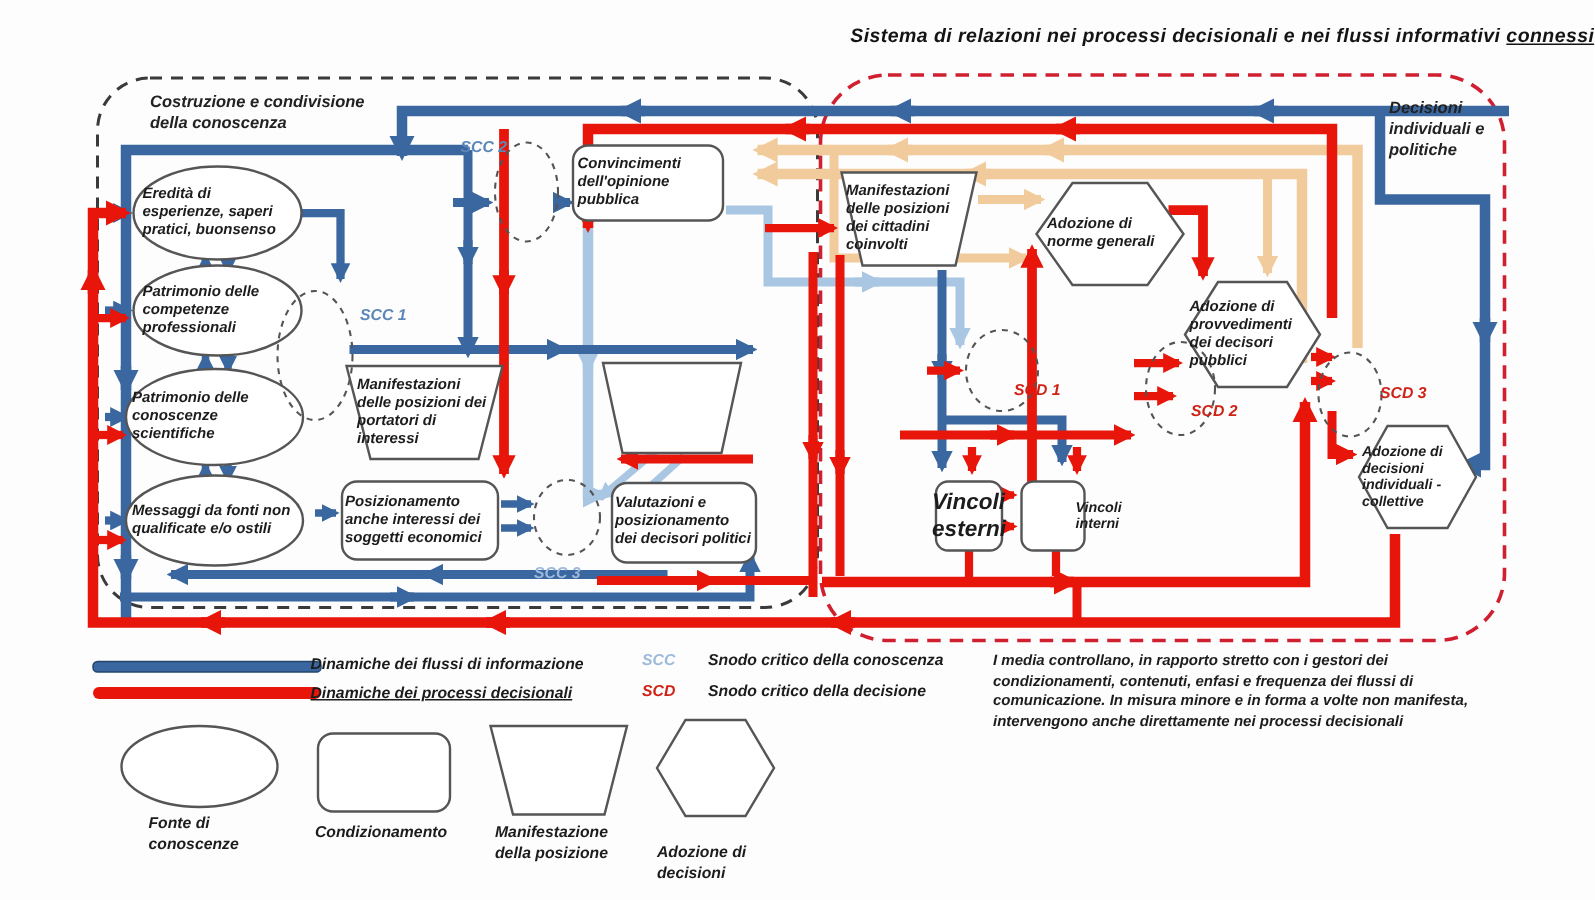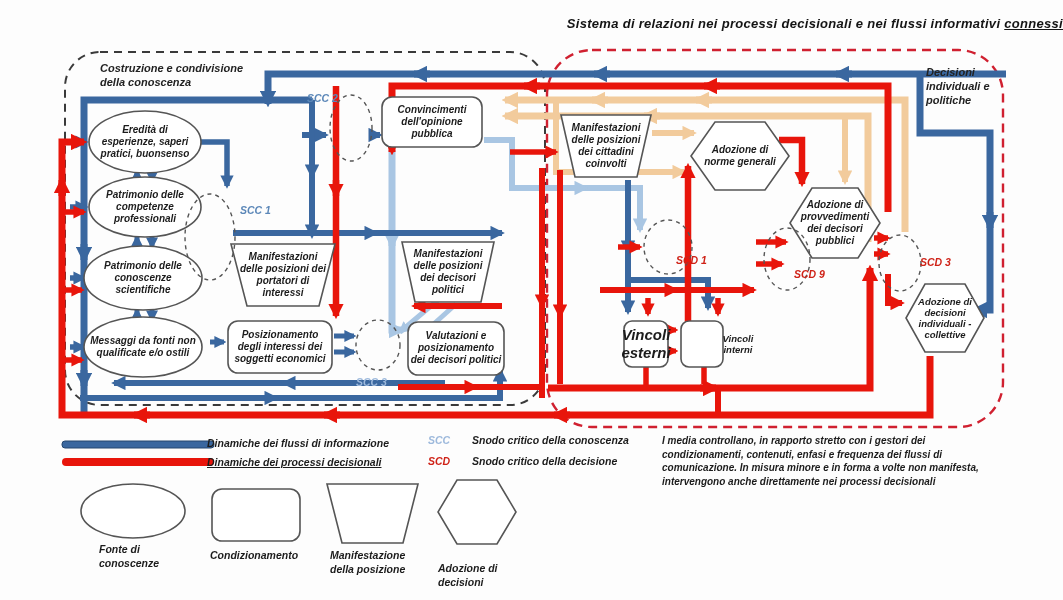--- a/index.html
+++ b/index.html
@@ -11,21 +11,21 @@
   .fLB  path{stroke:var(--c-info-light);fill:none;}
   .fTN  path{stroke:var(--c-media);fill:none;}
   .fR   path{stroke:var(--c-decision);fill:none;}
   .mkB{fill:var(--c-info);}  .mkLB{fill:var(--c-info-light);}
   .mkTN{fill:var(--c-media);} .mkR{fill:var(--c-decision);}
   .shape{fill:#fff;stroke:#555;stroke-width:1.6;}
   .snode{fill:none;stroke:#555;stroke-width:1.4;stroke-dasharray:4 4;}
   .regionL{fill:none;stroke:var(--c-border-left);stroke-width:2;stroke-dasharray:8 6;}
   .regionR{fill:none;stroke:var(--c-border-right);stroke-width:2.4;stroke-dasharray:9 6;}
   .lbl{position:absolute;display:flex;align-items:center;justify-content:center;
-       text-align:center;font:italic bold 10px/1.18 "Liberation Sans",sans-serif;color:#1c1c1c;}
+       font:italic bold 10px/1.18 "Liberation Sans",sans-serif;color:#1c1c1c;}
   .title{position:absolute;top:16px;left:0;width:1063px;text-align:right;
          font:italic bold 13px "Liberation Sans",sans-serif;color:#141414;letter-spacing:.3px;}
   .title .u{text-decoration:underline;}
   .region-lbl{position:absolute;font:italic bold 11px/1.25 "Liberation Sans",sans-serif;color:#222;}
   .scc{color:var(--c-scc);font:italic bold 10.5px "Liberation Sans",sans-serif;position:absolute;}
   .scc.light{color:var(--c-scc-light);margin-top:20px;}
   .scd{color:var(--c-scd);font:italic bold 10.5px "Liberation Sans",sans-serif;position:absolute;}
   .leg-lbl{position:absolute;font:italic bold 10.5px/1.3 "Liberation Sans",sans-serif;color:#1c1c1c;}
   .note{position:absolute;left:662px;top:434px;width:338px;
         font:italic bold 10px/1.35 "Liberation Sans",sans-serif;color:#1c1c1c;}
@@ -202,35 +202,34 @@
 
 <div class="region-lbl" style="left:100px;top:62px;width:160px;">Costruzione e condivisione della conoscenza</div>
 <div class="region-lbl" style="left:926px;top:66px;width:74px;">Decisioni individuali e politiche</div>
 
 <div class="lbl" style="left:95px;top:115px;width:100px;height:54px;">Eredità di esperienze, saperi pratici, buonsenso</div>
 <div class="lbl" style="left:95px;top:182px;width:100px;height:50px;">Patrimonio delle competenze professionali</div>
 <div class="lbl" style="left:88px;top:255px;width:110px;height:46px;">Patrimonio delle conoscenze scientifiche</div>
 <div class="lbl" style="left:88px;top:324px;width:110px;height:46px;">Messaggi da fonti non qualificate e/o ostili</div>
 <div class="lbl" style="left:385px;top:100px;width:94px;height:44px;">Convincimenti dell'opinione pubblica</div>
 <div class="lbl" style="left:238px;top:248px;width:90px;height:54px;">Manifestazioni delle posizioni dei portatori di interessi</div>
-<div class="lbl" style="left:230px;top:324px;width:100px;height:46px;">Posizionamento degli interessi dei soggetti economici</div>
-<div class="lbl" style="left:405px;top:246px;width:86px;height:52px;">Manifestazioni delle posizioni dei decisori politici</div>
+<div class="lbl" style="left:230px;top:324px;width:100px;height:46px;">Posizionamento anche interessi dei soggetti economici</div>
 <div class="lbl" style="left:410px;top:325px;width:92px;height:46px;">Valutazioni e posizionamento dei decisori politici</div>
 <div class="lbl" style="left:564px;top:119px;width:84px;height:54px;">Manifestazioni delle posizioni dei cittadini coinvolti</div>
 <div class="lbl" style="left:698px;top:134px;width:84px;height:44px;">Adozione di norme generali</div>
 <div class="lbl" style="left:793px;top:196px;width:84px;height:54px;">Adozione di provvedimenti dei decisori pubblici</div>
 <div class="lbl" style="left:624px;top:327px;width:44px;height:34px;font-size:15px;">Vincoli esterni</div>
 <div class="lbl" style="left:717px;top:327px;width:42px;height:34px;font-size:9.5px;">Vincoli interni</div>
 <div class="lbl" style="left:908px;top:292px;width:74px;height:52px;font-size:9.5px;">Adozione di decisioni individuali - collettive</div>
 
 <div class="scc" style="left:240px;top:204px;">SCC 1</div>
 <div class="scc" style="left:307px;top:92px;">SCC 2</div>
 <div class="scc light" style="left:356px;top:356px;">SCC 3</div>
 <div class="scd" style="left:676px;top:254px;">SCD 1</div>
-<div class="scd" style="left:794px;top:268px;">SCD 9</div>
+<div class="scd" style="left:794px;top:268px;">SCD 2</div>
 <div class="scd" style="left:920px;top:256px;">SCD 3</div>
 
 <div class="leg-lbl" style="left:207px;top:437px;width:230px;">Dinamiche dei flussi di informazione</div>
 <div class="leg-lbl" style="left:207px;top:456px;width:230px;text-decoration:underline;">Dinamiche dei processi decisionali</div>
 <div class="leg-lbl" style="left:428px;top:434px;color:var(--c-scc-light);">SCC</div>
 <div class="leg-lbl" style="left:472px;top:434px;width:190px;">Snodo critico della conoscenza</div>
 <div class="leg-lbl" style="left:428px;top:455px;color:var(--c-scd);">SCD</div>
 <div class="leg-lbl" style="left:472px;top:455px;width:190px;">Snodo critico della decisione</div>
 <div class="note">I media controllano, in rapporto stretto con i gestori dei condizionamenti, contenuti, enfasi e frequenza dei flussi di comunicazione. In misura minore e in forma a volte non manifesta, intervengono anche direttamente nei processi decisionali</div>
 <div class="leg-lbl" style="left:99px;top:543px;width:90px;">Fonte di conoscenze</div>

